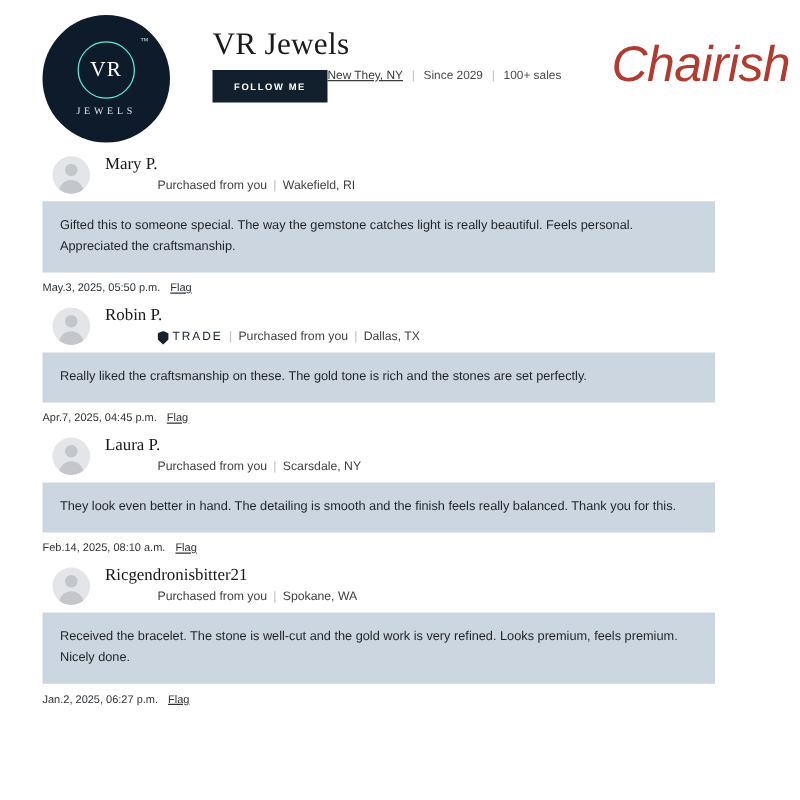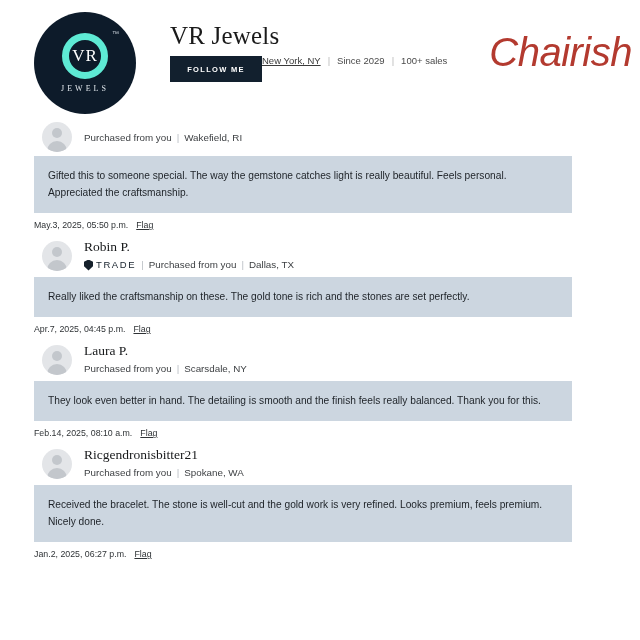--- a/index.html
+++ b/index.html
@@ -17,21 +17,21 @@
   .logo-circle {
     position: absolute; left: 34px; top: 12px;
     width: 102px; height: 102px; border-radius: 50%;
     background: #0d1b2a;
     display: flex; flex-direction: column;
     align-items: center; justify-content: center;
     color: #fff;
   }
   .logo-ring {
     width: 46px; height: 46px; border-radius: 50%;
-    border: 7px solid #5eead4;
+    border: 1px solid #5eead4;
     display: flex; align-items: center; justify-content: center;
     font-family: "Liberation Serif", serif;
     font-size: 17px; letter-spacing: 1px; color: #ffffff;
     margin-bottom: 5px;
   }
   .logo-sub {
     font-family: "Liberation Serif", serif;
     font-size: 8px; letter-spacing: 3px; color: #dfe5ea;
   }
   .logo-tm {
@@ -91,21 +91,21 @@
     width: 20px; height: 12px; border-radius: 10px 10px 0 0;
     background: #c3c7cc; left: 5px; top: 19px;
   }
   .who { margin-left: 12px; }
   .who-name {
     font-family: "Liberation Serif", serif;
     font-size: 13.5px; color: #16181a; line-height: 17px;
   }
   .who-sub {
     font-size: 9.8px; color: #3c3f42; line-height: 16px;
-    display: flex; align-items: center; gap: 5px; margin-top: 2px;
+    display: flex; align-items: center; gap: 5px; margin-top: 2px; margin-left: 42px;
   }
   .who-sub .bar { color: #b9bec3; }
   .trade-badge {
     display: inline-flex; align-items: center; gap: 3px;
     font-size: 9.5px; font-weight: normal; letter-spacing: 1.6px;
     color: #15202b;
   }
   .trade-shield {
     display: inline-block; width: 9px; height: 11px;
     background: #15202b;
@@ -138,36 +138,37 @@
       <span class="logo-tm">™</span>
       <div class="logo-ring">VR</div>
       <div class="logo-sub">JEWELS</div>
     </div>
 
     <div class="shop-title">VR Jewels</div>
 
     <button class="follow-btn">FOLLOW ME</button>
 
     <div class="meta-row">
-      <span class="loc">New York, NY</span>
+      <span class="loc">New They, NY</span>
       <span class="meta-sep">|</span>
       <span>Since 2029</span>
       <span class="meta-sep">|</span>
       <span>100+ sales</span>
     </div>
 
     <div class="brand">Chairish</div>
   </div>
 
   <div class="reviews">
 
     <div class="review">
       <div class="reviewer-row">
         <div class="avatar"></div>
         <div class="who">
+          <div class="who-name">Mary P.</div>
           <div class="who-sub">
             <span>Purchased from you</span>
             <span class="bar">|</span>
             <span>Wakefield, RI</span>
           </div>
         </div>
       </div>
       <div class="bubble">Gifted this to someone special. The way the gemstone catches light is really beautiful. Feels personal. Appreciated the craftsmanship.</div>
       <div class="stamp">
         <span>May.3, 2025, 05:50 p.m.</span>

